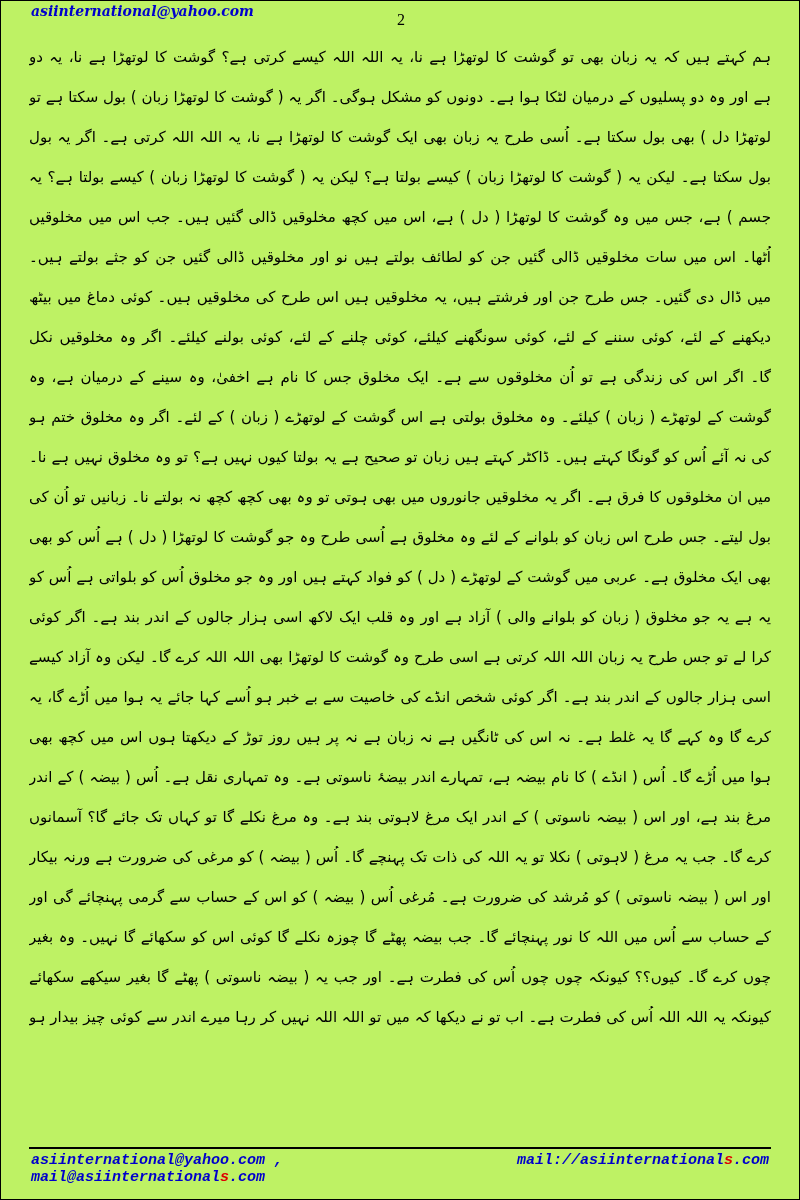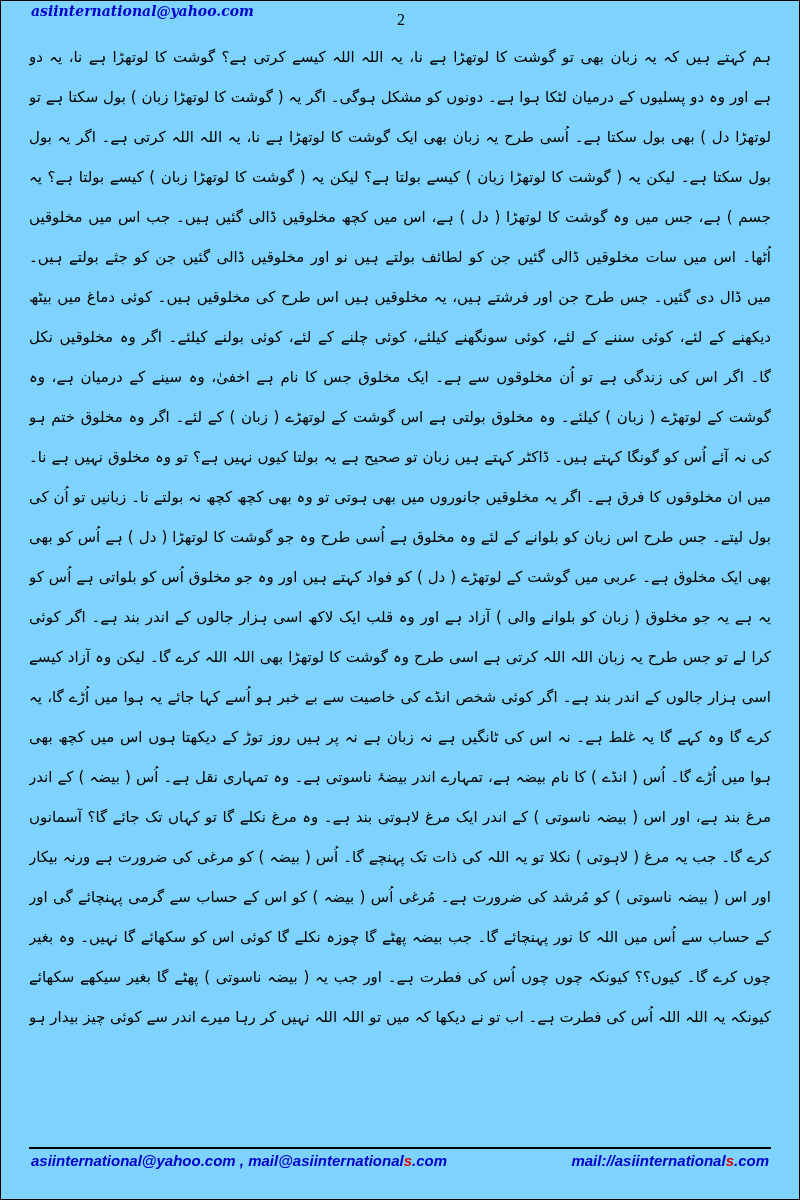--- a/index.html
+++ b/index.html
@@ -7,21 +7,21 @@
     width: 800px; height: 1200px;
     background: #ffffff;
     font-family: "DejaVu Sans", sans-serif;
     position: relative;
   }
   .page {
     position: absolute; inset: 0;
     width: 800px; height: 1200px;
     box-sizing: border-box;
     border: 1px solid #000;
-    background: #7dd3fc;
+    background: #bef264;
   }
   .header-email {
     position: absolute; top: 2px; left: 30px;
     font-family: "DejaVu Serif", serif;
     font-style: italic; font-weight: bold;
     font-size: 14px; color: #0000CC;
     letter-spacing: 0px;
   }
   .page-number {
     position: absolute; top: 10px; left: 0; width: 800px;
@@ -43,21 +43,21 @@
     text-align: justify;
     text-align-last: justify;
     white-space: normal;
   }
   .footer-rule {
     position: absolute; top: 1146px; left: 28px; right: 28px;
     border-top: 2px solid #000;
   }
   .footer {
     position: absolute; top: 1151px; left: 30px; right: 30px;
-    font-family: Liberation Sans, sans-serif;
+    font-family: Liberation Mono, monospace;
     font-style: italic; font-weight: bold;
     font-size: 15px; color: #0000CC;
     display: flex; justify-content: space-between;
   }
   .red-s { color: #E00000; }
   a, .linklike { color: #0000CC; text-decoration: none; cursor: pointer; }
 </style>
 </head>
 <body>
 

